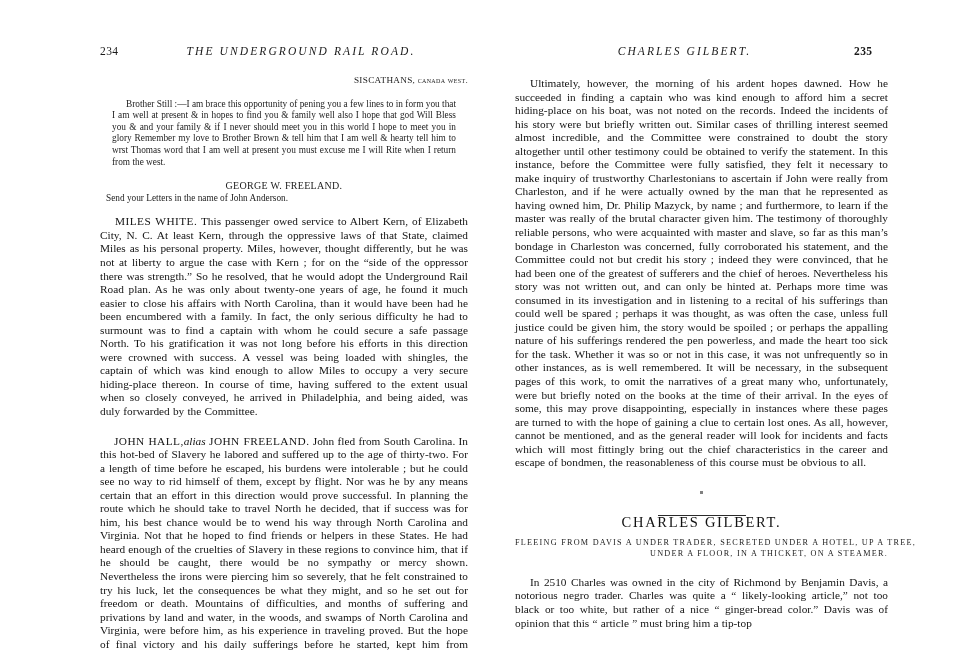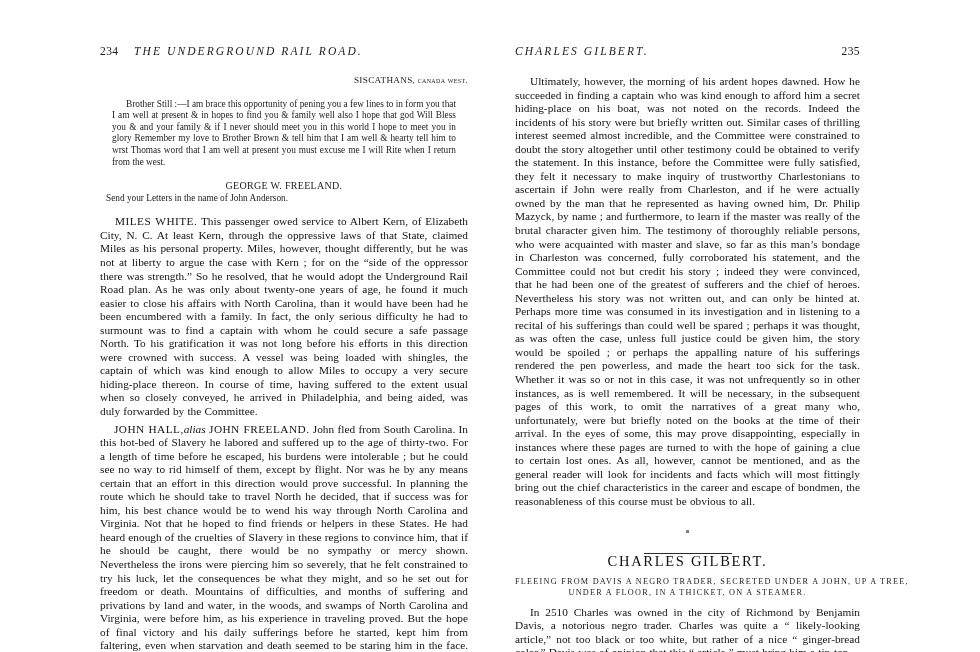--- a/index.html
+++ b/index.html
@@ -27,21 +27,21 @@
     box-sizing: border-box;
     position: relative;
     height: 652px;
   }
   .page-left {
     width: 490px;
     padding: 45px 22px 0 100px;
   }
   .page-right {
     width: 490px;
-    padding: 45px 120px 0 25px;
+    padding: 45px 92px 0 25px;
   }
 
   
   .running-head {
     display: flex;
     align-items: baseline;
     height: 16px;
     margin-bottom: 14px;
   }
   .page-left .running-head { justify-content: flex-start; }
@@ -49,25 +49,26 @@
 
   .folio {
     font-size: 11.5px;
     letter-spacing: 0.4px;
     font-family: "Liberation Serif", serif;
     color: #1a1a1a;
     width: 34px;
     flex: 0 0 34px;
   }
   .folio-right {
-    text-align: right;
+    text-align: left;
+    font-weight: bold;
   }
   .head-title {
     flex: 1 1 auto;
-    text-align: left;
+    text-align: center;
     font-style: italic;
     font-size: 11.5px;
     letter-spacing: 2.1px;
     color: #1a1a1a;
     white-space: nowrap;
   }
 
   
   .letter {
     font-size: 9.3px;
@@ -99,21 +100,21 @@
     margin: 1px 0 0 0;
     font-size: 9.3px;
     text-indent: 6px;
   }
 
   
   p.body {
     font-size: 11.3px;
     line-height: 13.55px;
     text-align: justify;
-    margin: 4px 0 0 0;
+    margin: 16px 0 0 0;
     text-indent: 15px;
     color: #131313;
     word-spacing: 0.4px;
   }
   p.body.tight { text-indent: 14px; }
   p.body.first-col-lead { margin-top: 11px; }
 
   .sc {
     font-variant: small-caps;
     letter-spacing: 0.45px;
@@ -152,21 +153,21 @@
   .subhead {
     text-align: center;
     font-size: 8.2px;
     font-variant: small-caps;
     letter-spacing: 1.25px;
     line-height: 11.5px;
     color: #1b1b1b;
     margin: 0;
     white-space: nowrap;
   }
-  .subhead.line2 { margin-bottom: 7px; }
+  .subhead.line2 { margin-bottom: 7px; text-align: right; }
 </style>
 </head>
 <body>
 
 <div class="spread">
 
   <div class="page page-left">
 
     <div class="running-head">
       <span class="folio">234</span>
@@ -202,20 +203,20 @@
 
     <p class="body">Ultimately, however, the morning of  his ardent  hopes dawned.   How he succeeded  in  finding a captain who was  kind  enough  to  afford him a secret hiding-place  on his boat, was  not  noted  on the records.   Indeed the incidents  of  his story were  but  briefly  written out.   Similar  cases  of  thrilling interest  seemed   almost  incredible,  and  the  Committee  were  constrained to  doubt  the  story  altogether  until  other  testimony  could  be  obtained to verify the statement.   In this instance, before the Committee were fully satisfied, they  felt  it  necessary  to  make  inquiry of  trustworthy Charlestonians to ascertain if John were really from Charleston, and if he were actually owned by  the  man  that  he  represented  as having  owned  him, Dr.  Philip Mazyck, by  name ;  and furthermore, to  learn  if  the  master   was   really of the  brutal  character  given  him.   The  testimony  of  thoroughly  reliable persons, who were  acquainted  with  master and  slave, so far as this man’s bondage in Charleston was concerned, fully corroborated  his  statement, and the Committee  could   not  but  credit  his  story ;  indeed  they  were  convinced, that he  had been  one of  the  greatest  of  sufferers  and  the chief  of heroes.    Nevertheless his  story was not written out, and can only be  hinted at.    Perhaps more time was consumed in its investigation and in listening to a recital of his sufferings than could well be spared ;  perhaps it was thought, as was often the case, unless full justice could be given him, the story would be spoiled ; or perhaps the  appalling  nature  of  his  sufferings  rendered the pen  powerless,  and  made  the  heart  too  sick  for  the  task.    Whether it  was  so or  not  in  this  case,  it  was  not  unfrequently  so  in  other  instances,  as  is  well  remembered.    It  will  be  necessary,  in  the  subsequent  pages  of  this  work, to  omit  the  narratives  of  a  great  many who, unfortunately, were  but briefly noted  on  the  books at  the time of  their arrival.   In  the  eyes  of  some, this  may  prove disappointing, especially in  instances where  these  pages are  turned  to with  the  hope of  gaining a clue to certain lost ones.    As all, however, cannot be mentioned, and as  the general reader will  look  for incidents  and  facts which will  most fittingly bring out the chief characteristics in the career and escape of bondmen, the reasonableness of this course must be obvious to all.</p>
 
     <div class="rule-wrap">
       <span class="dot-mark"></span>
       <span class="rule"></span>
     </div>
 
     <h2 class="chapter-title">CHARLES GILBERT.</h2>
 
-    <p class="subhead">FLEEING FROM DAVIS A NEGRO TRADER, SECRETED UNDER A JOHN, UP A TREE,</p>
+    <p class="subhead">FLEEING FROM DAVIS A UNDER TRADER, SECRETED UNDER A HOTEL, UP A TREE,</p>
     <p class="subhead line2">UNDER A FLOOR, IN A THICKET, ON A STEAMER.</p>
 
     <p class="body">In 2510 Charles was owned in the city of Richmond  by Benjamin Davis, a notorious negro trader.   Charles was quite a “ likely-looking article,” not too  black  or  too  white,  but  rather of  a  nice  “ ginger-bread  color.” Davis  was  of  opinion  that  this  “ article ”  must  bring  him  a  tip-top</p>
 
   </div>
 
 </div>
 
 </body></html>

